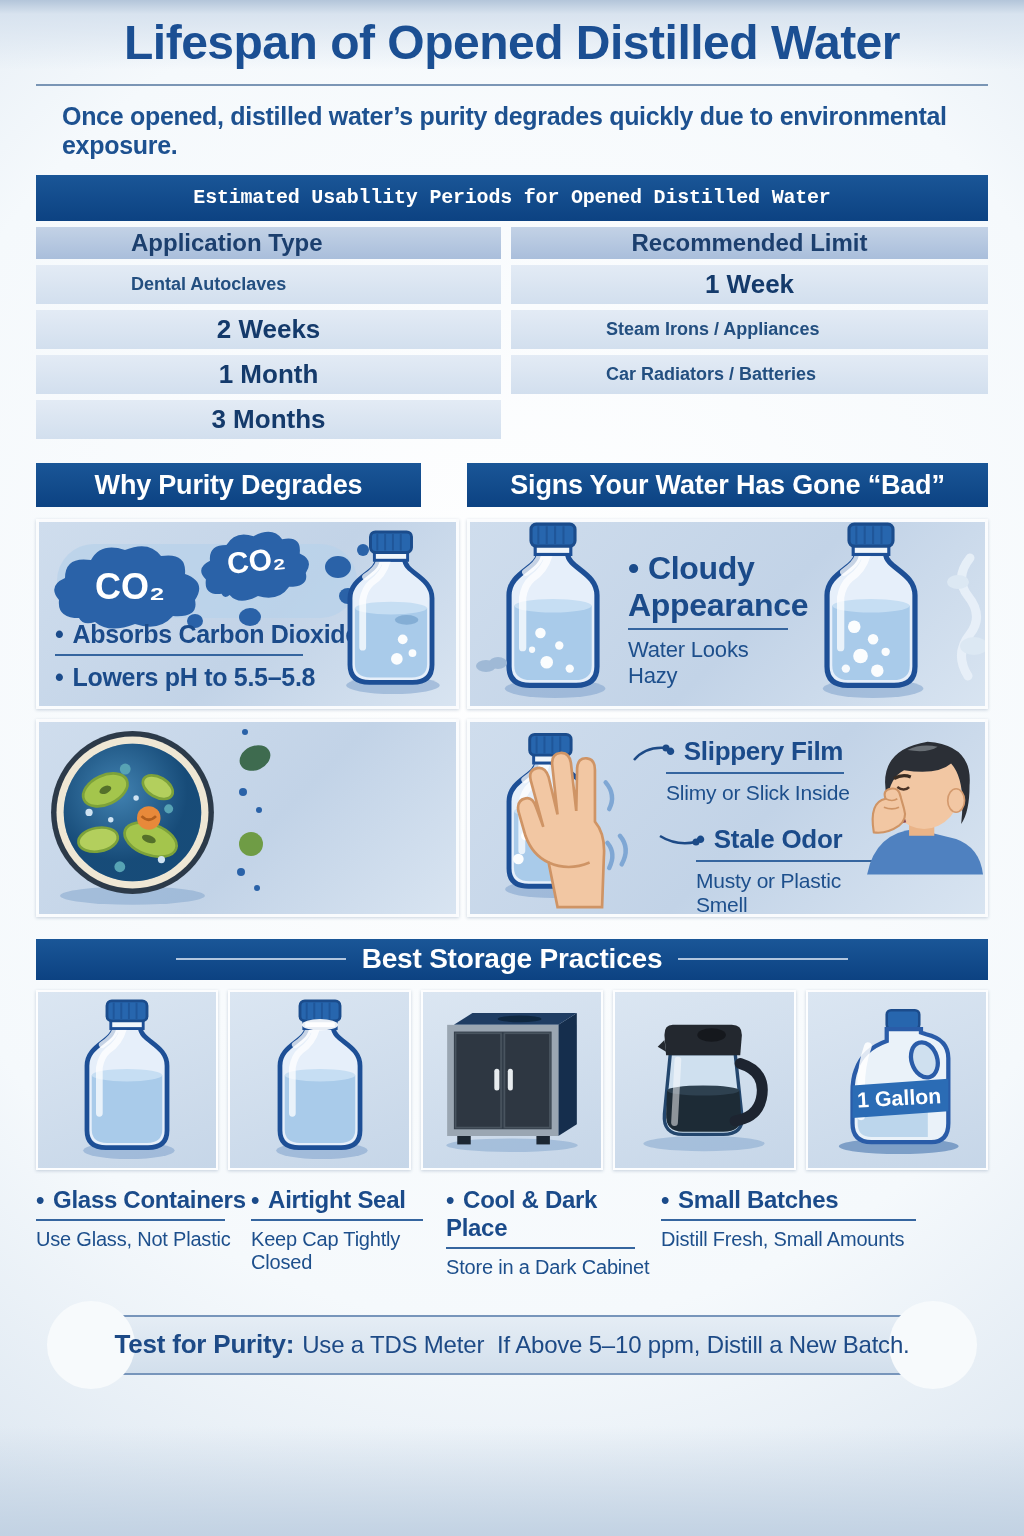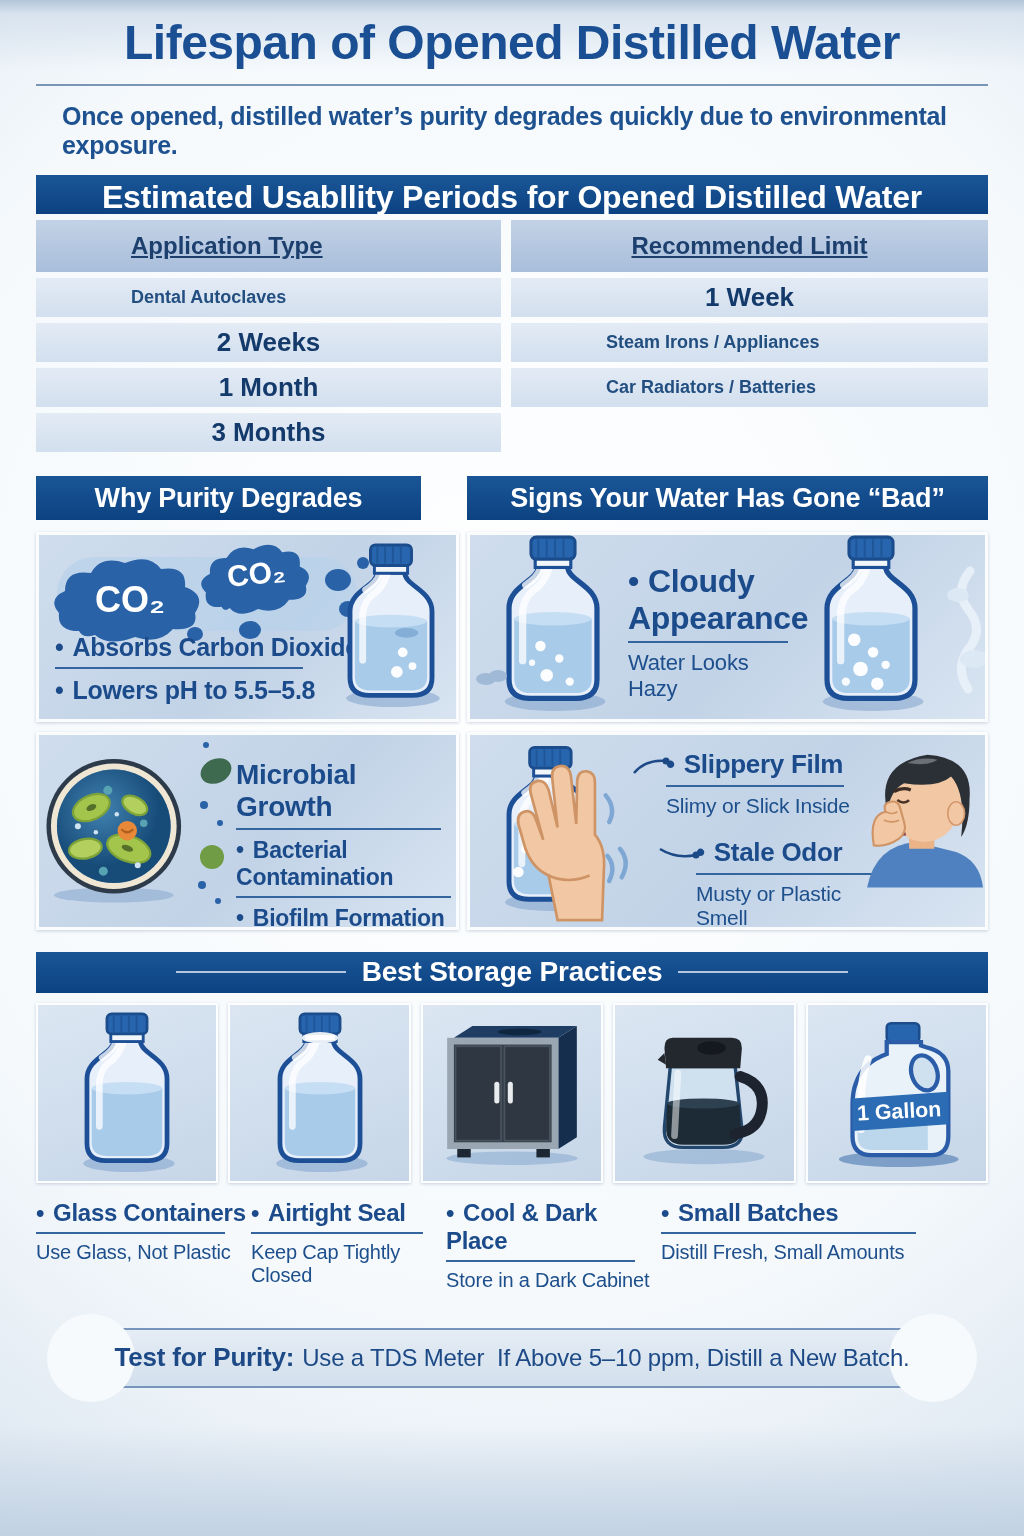--- a/index.html
+++ b/index.html
@@ -16,24 +16,24 @@
   .title{color:#1b4f93;text-align:center;font-weight:bold;letter-spacing:-.5px;line-height:1.12;}
   .title .l1{font-size:41px;}
   .title .l2{font-size:48px;}
   .head-rule{height:2px;background:#51749e;opacity:.75;margin-top:14px;}
   .subtitle{color:#1d5190;font-size:25px;font-weight:600;margin:16px 0 0 26px;letter-spacing:-.3px;}
 
   
   .tbl{margin-top:15px;}
   .bar{background:linear-gradient(180deg,#1a5697,#0c4282);color:#fff;font-weight:bold;
        text-align:center;letter-spacing:-.2px;}
-  .tbl-title{height:39px;line-height:45px;font-size:32px;}
+  .tbl-title{height:46px;line-height:45px;font-size:20px;font-family:Liberation Mono, monospace;}
   .tbl-grid{display:grid;grid-template-columns:465px 477px;column-gap:10px;row-gap:6px;margin-top:6px;}
   .cell{display:flex;align-items:center;height:39px;font-size:18px;color:#1c3f6e;}
-  .colhead{background:linear-gradient(180deg,#c3d2e6,#a9bedb);font-weight:bold;font-size:24px;height:52px;text-decoration:underline;}
+  .colhead{background:linear-gradient(180deg,#c3d2e6,#a9bedb);font-weight:bold;font-size:24px;height:32px;}
   .cell.app{padding-left:95px;justify-content:flex-start;}
   .cell.limit{justify-content:center;font-weight:bold;}
   .row-bg{background:linear-gradient(180deg,#e3ebf5,#d2dfee);}
   .cell.val{font-size:26px;color:#143a6b;}
   .cell.appname{font-weight:600;color:#234f80;}
 
   
   .two-col{display:flex;gap:8px;margin-top:24px;}
   .col-left{width:423px;}
   .col-right{width:521px;}
@@ -226,27 +226,20 @@
               <svg width="36" height="190" viewBox="0 0 36 190">
                 <ellipse cx="20" cy="36" rx="16" ry="12" fill="#3e6b4f" transform="rotate(-25 20 36)"></ellipse>
                 <circle cx="16" cy="122" r="12" fill="#6f9c45"></circle>
                 <circle cx="8" cy="70" r="4" fill="#2a62a8"></circle>
                 <circle cx="24" cy="88" r="3" fill="#2a62a8"></circle>
                 <circle cx="6" cy="150" r="4" fill="#2a62a8"></circle>
                 <circle cx="22" cy="166" r="3" fill="#2a62a8"></circle>
                 <circle cx="10" cy="10" r="3" fill="#2a62a8"></circle>
               </svg>
             </div>
-            <div class="micro-text">
-              <div class="micro-title">Microbial Growth</div>
-              <div class="uline"></div>
-              <div class="blt">Bacterial Contamination</div>
-              <div class="uline u2"></div>
-              <div class="blt">Biofilm Formation</div>
-            </div>
           </div>
         </div>
       </div>
 
       <div class="col-right">
         <div class="bar sec-header">Signs Your Water Has Gone “Bad”</div>
 
         <div class="panel p1">
           <div class="cloudy-flex">
             <svg width="150" height="178" viewBox="0 0 120 170" style="margin-left:8px;">

